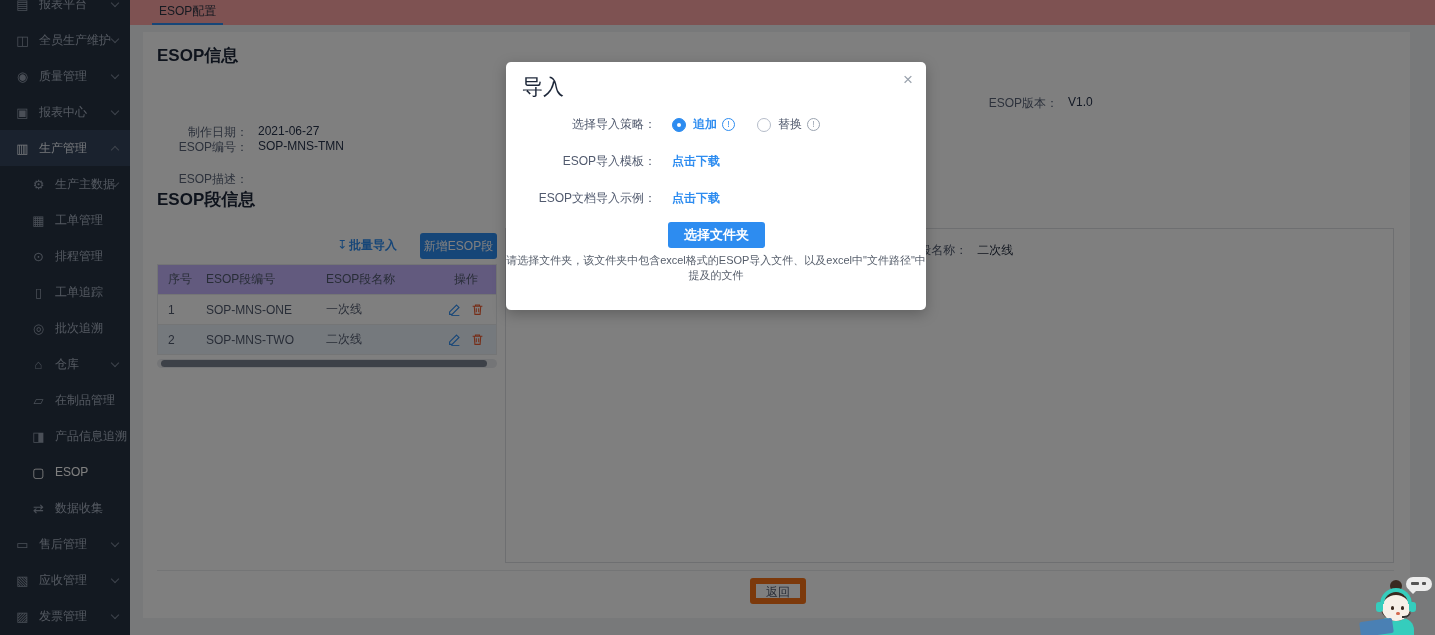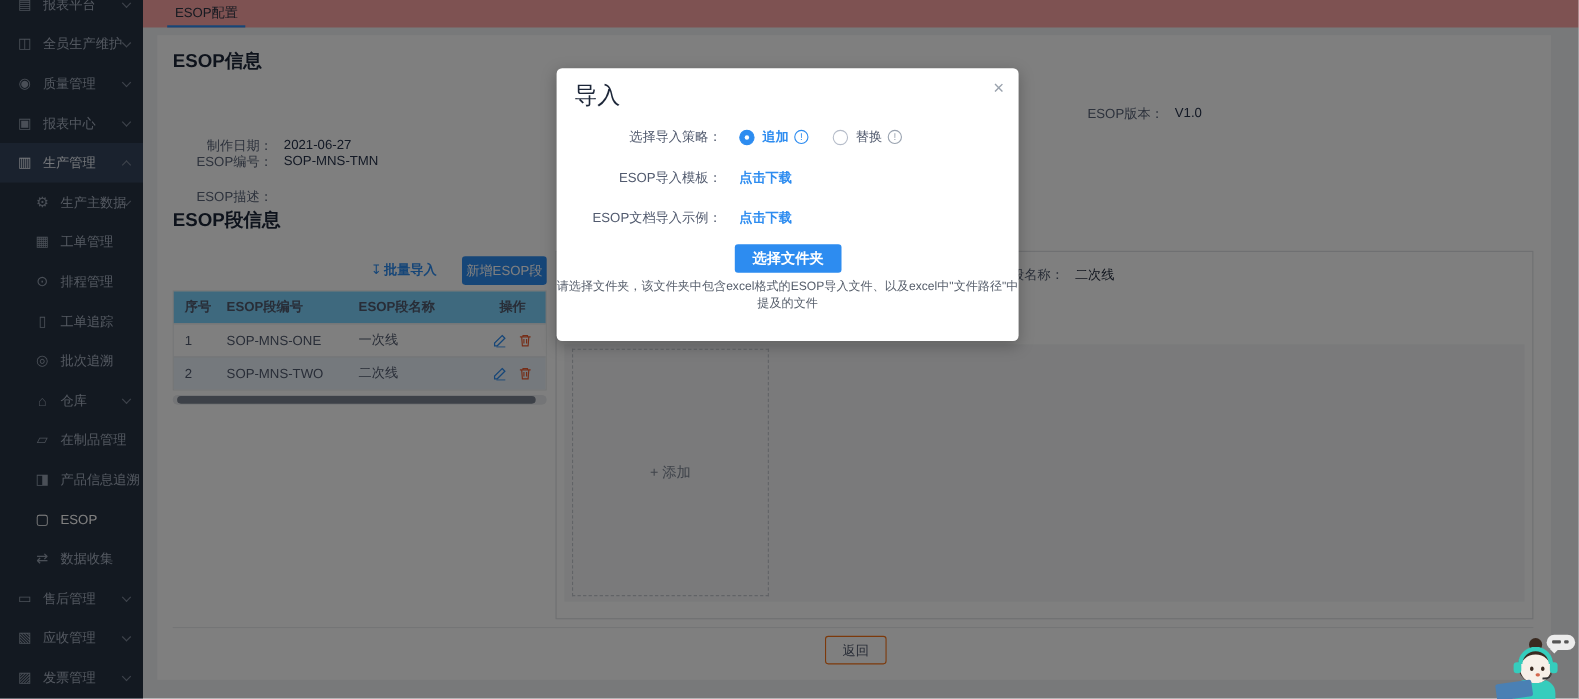--- a/index.html
+++ b/index.html
@@ -38,21 +38,21 @@
   
   .batch-link { position:absolute; left:194px; top:205px; font-size:12px; font-weight:600;
     color:var(--primary,#2d8cf0); cursor:pointer; }
   .batch-link .dl-ic { font-weight:400; margin-right:2px; }
   .add-seg-btn { position:absolute; left:277px; top:201px; width:77px; height:26px;
     background:var(--primary,#2d8cf0); color:#fff; font-size:12px; border:none; border-radius:3px; cursor:pointer; }
 
   
   .seg-table { position:absolute; left:14px; top:232px; width:340px; border:1px solid #e8eaec; font-size:12px; }
   .trow { display:flex; height:30px; border-top:1px solid #e8eaec; background:#fff; }
-  .trow.thead { height:29px; border-top:none; background:#7dd3fc; font-weight:700; }
+  .trow.thead { height:29px; border-top:none; background:#c4b5fd; font-weight:400; }
   .trow.selected { background:var(--selected-row,#ebf3fb); }
   .tc { display:flex; align-items:center; padding-left:10px; color:#515a6e; overflow:hidden; }
   .c1 { width:38px; } .c2 { width:120px; } .c3 { width:120px; }
   .c4 { width:60px; justify-content:center; padding-left:0; gap:10px; }
   .thead .c4 { gap:0; }
   .op { cursor:pointer; display:flex; align-items:center; }
 
   .h-scroll { position:absolute; left:14px; top:327px; width:340px; height:9px;
     background:#e9ebee; border-radius:5px; }
   .h-thumb { position:absolute; left:4px; top:1px; width:326px; height:7px;
@@ -63,21 +63,21 @@
     background:#fff; border:1px solid #dcdee2; }
   .detail-name { position:absolute; left:0; right:0; top:13px; text-align:center; font-size:12px; color:#515a6e; }
   .detail-name .dn-val { color:#1c2638; margin-left:10px; }
   .detail-inner { position:absolute; left:7px; top:84px; width:873px; height:234px; background:#f4f5f7; }
   .add-tile { position:absolute; left:7px; top:4px; width:179px; height:225px;
     border:1px dashed #c2c6cd; display:flex; align-items:center; justify-content:center;
     font-size:13px; color:#7f8795; cursor:pointer; }
 
   .footer-divider { position:absolute; left:14px; top:538px; width:1237px; border-top:1px solid #e8eaec; }
   .back-btn { position:absolute; left:607px; top:546px; width:56px; height:26px; background:#fff;
-    border:1px solid #f97316; border-radius:3px; font-size:12px; color:#515a6e; cursor:pointer; }
+    border:6px solid #f97316; border-radius:3px; font-size:12px; color:#515a6e; cursor:pointer; }
 
   
   .overlay { position:absolute; left:0; top:0; width:1435px; height:635px;
     background:rgba(0,0,0,0.5); z-index:50; }
   .modal { position:absolute; left:506px; top:62px; width:420px; height:248px; background:#fff;
     border-radius:5px; box-shadow:0 4px 14px rgba(0,0,0,.25); z-index:60; }
   .modal-title { position:absolute; left:16px; top:11px; font-size:21px; color:#1c2638; }
   .modal-close { position:absolute; right:13px; top:9px; font-size:17px; color:#9aa2ad; cursor:pointer; line-height:1; }
   .m-row { position:absolute; left:0; display:flex; align-items:center; font-size:12px; }
   .m-label { width:150px; text-align:right; color:#515a6e; }
@@ -319,23 +319,20 @@
   </div>
 
   <div class="h-scroll">
     <div class="h-thumb"></div>
   </div>
 
   <div class="detail-panel">
     <div class="detail-name">
       <span>ESOP段名称：</span><span class="dn-val">二次线</span>
     </div>
-    <div class="detail-inner">
-      <div class="add-tile">+ 添加</div>
-    </div>
   </div>
 
   <div class="footer-divider"></div>
   <button class="back-btn">返回</button>
 </div>
 
 <div class="overlay"></div>
 
 <div class="modal">
   <div class="modal-title">导入</div>

